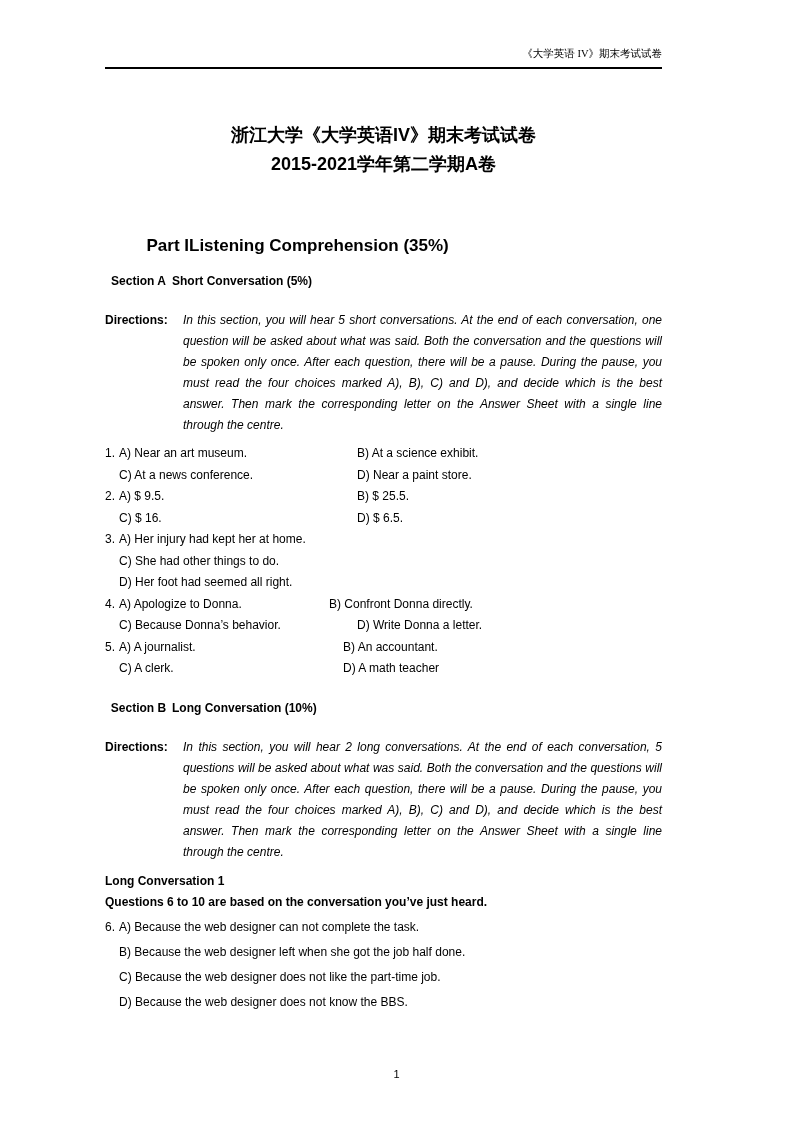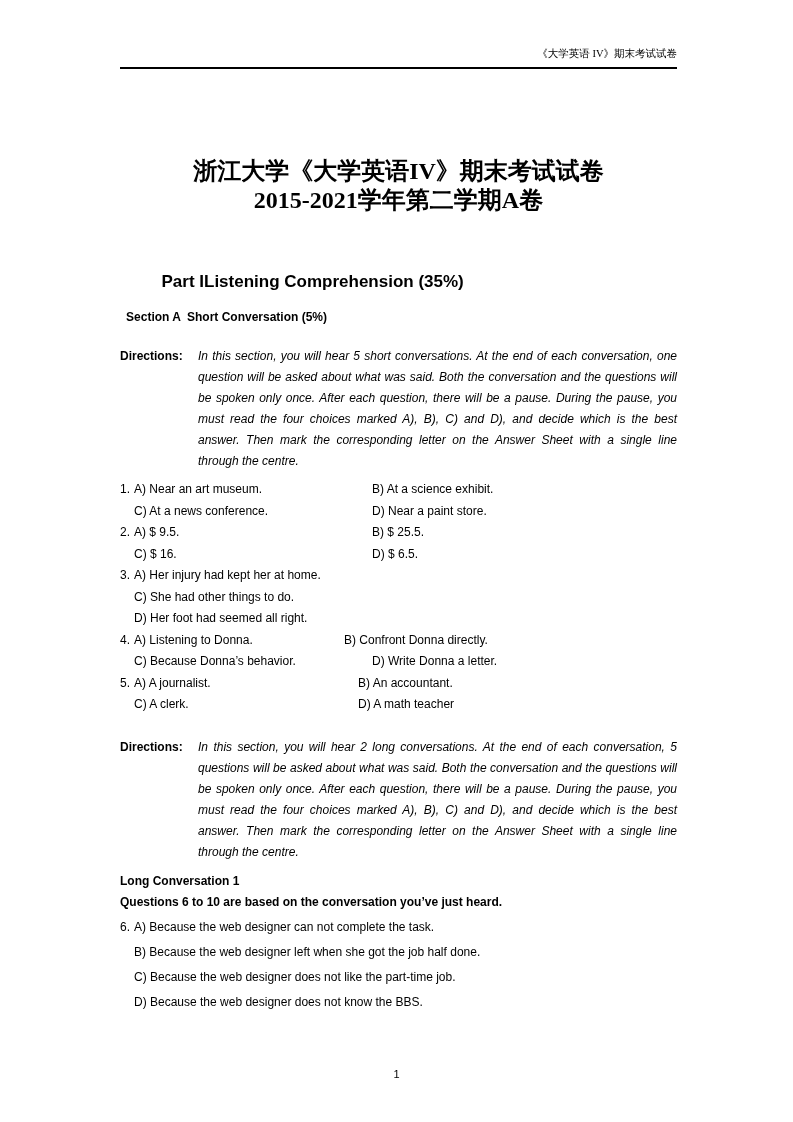--- a/index.html
+++ b/index.html
@@ -1,25 +1,25 @@
 <!DOCTYPE html>
 <html><head>
 <meta charset="utf-8">
 <style>
   html, body { margin:0; padding:0; }
   body {
     width:793px; height:1122px; background:#ffffff; position:relative;
     color:#000; font-family:"Liberation Sans","DejaVu Sans",sans-serif; font-size:12px;
   }
-  .page { position:absolute; left:120px; top:0; width:557px; }
+  .page { position:absolute; left:105px; top:0; width:557px; }
 
   .header { padding-top:47px; padding-bottom:6px; border-bottom:2px solid #000; }
   .header-text { text-align:right; font-size:10.5px; font-family:"Liberation Serif","DejaVu Serif",serif; }
 
-  .title-block { margin-top:88px; text-align:center; font-weight:bold; font-size:24px; line-height:29px;font-family:Liberation Serif, serif; }
+  .title-block { margin-top:52px; text-align:center; font-weight:bold; font-size:18px; line-height:29px; }
 
   .part-heading { margin-top:56px; font-weight:bold; font-size:17px; line-height:22px; }
   .part-label { display:inline-block; min-width:84px;text-align:right; }
 
   .sec-heading { margin-top:16px; font-weight:bold; font-size:12px; line-height:16px; }
   .sec-heading.secb { margin-top:20px; }
   .sec-label { display:inline-block; min-width:67px;text-align:center; }
 
   .directions { margin-top:21px; display:flex; line-height:21px; }
   .dir-label { font-weight:bold; width:78px; flex-shrink:0; }
@@ -114,21 +114,21 @@
       <div class="qrow">
         <span class="qnum"></span>
           <span>D) Her foot had seemed all right.</span>
       </div>
     </div>
 
     <div class="q">
       <div class="qrow">
         <span class="qcell w224">
             <span class="qnum">4.</span>
-            <span>A) Listening to Donna.</span>
+            <span>A) Apologize to Donna.</span>
           </span>
         <span>B) Confront Donna directly.</span>
       </div>
       <div class="qrow">
         <span class="qcell w252">
             <span class="qnum"></span>
             <span>C) Because Donna’s behavior.</span>
           </span>
         <span>D) Write Donna a letter.</span>
       </div>
@@ -146,20 +146,23 @@
         <span class="qcell w238">
             <span class="qnum"></span>
             <span>C) A clerk.</span>
           </span>
         <span>D) A math teacher</span>
       </div>
     </div>
 
   </div>
 
+  <div class="sec-heading secb">
+    <span class="sec-label">Section B</span><span>Long Conversation (10%)</span>
+  </div>
 
   <div class="directions">
     <span class="dir-label">Directions:</span>
     <div class="dir-text">In this section, you will hear 2 long conversations. At the end of each conversation, 5 questions will be asked about what was said. Both the conversation and the questions will be spoken only once. After each question, there will be a pause. During the pause, you must read the four choices marked A), B), C) and D), and decide which is the best answer. Then mark the corresponding letter on the Answer Sheet with a single line through the centre.</div>
   </div>
 
   <div class="lc-heading">Long Conversation 1</div>
   <div class="q-note">Questions 6 to 10 are based on the conversation you’ve just heard.</div>
 
   <div class="qblock secb">

